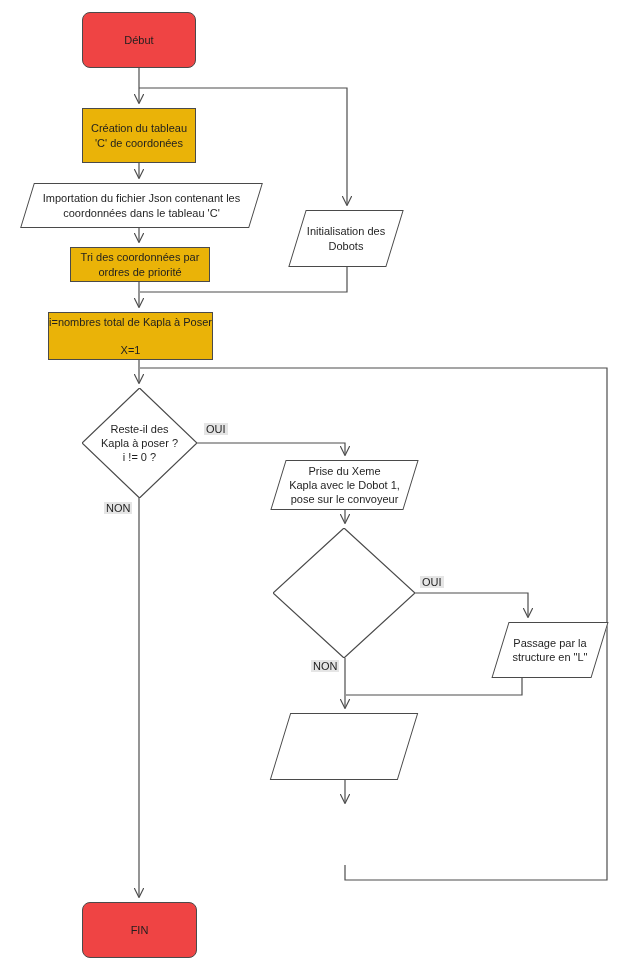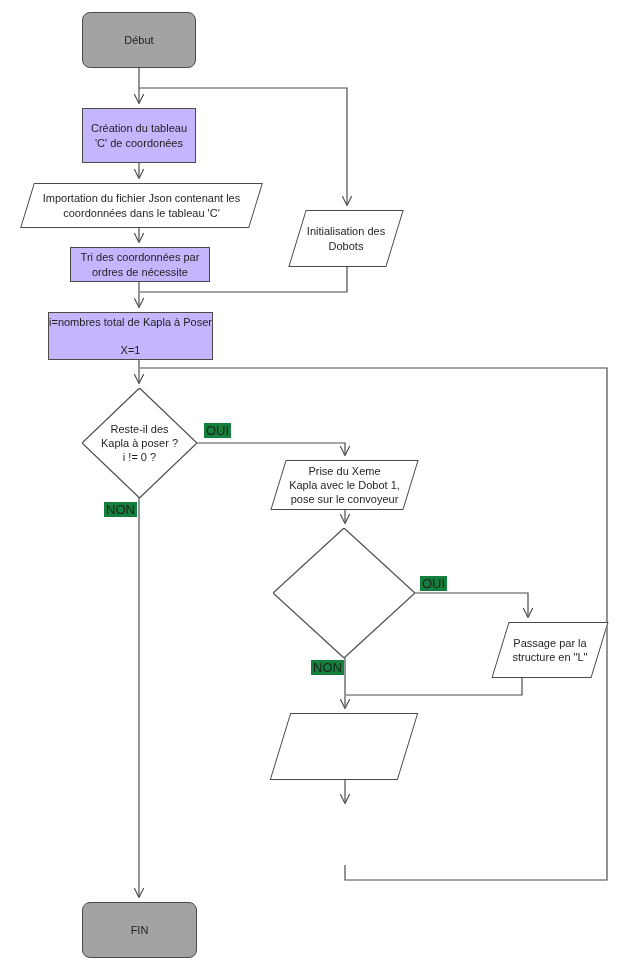--- a/index.html
+++ b/index.html
@@ -16,37 +16,37 @@
   svg.edges { position:absolute; left:0; top:0; width:635px; height:973px; z-index:1; }
   svg.edges path { fill:none; stroke:#4d4d4d; stroke-width:1.2; }
 
   .node {
     position:absolute; z-index:2;
     display:flex; align-items:center; justify-content:center;
     text-align:center; font-size:11px; line-height:1.28;
   }
   .lbl { position:relative; z-index:2; white-space:pre-line; }
 
-  .rect       { background:#c4b5fd; border:1.2px solid #4a4a4a; }
-  .terminator { background:#a3a3a3; border:1.2px solid #4a4a4a; border-radius:8px; }
+  .rect       { background:#eab308; border:1.2px solid #4a4a4a; }
+  .terminator { background:#ef4444; border:1.2px solid #4a4a4a; border-radius:8px; }
 
   .parallelogram { background:transparent; border:none; }
   .parallelogram .shape-bg {
     position:absolute; inset:0; z-index:1;
     background:#ffffff; border:1.2px solid #4a4a4a;
     transform:skewX(-17deg);
   }
 
   .diamond { background:transparent; }
   .diamond svg.diamond-bg { position:absolute; inset:0; width:100%; height:100%; z-index:1; }
   .diamond polygon { fill:#ffffff; stroke:#4a4a4a; stroke-width:1.2; vector-effect:non-scaling-stroke; }
 
   .edge-label {
-    position:absolute; z-index:3; font-size:13px; color:#1f1f1f;
-    background:#15803d; padding:0 2px;
+    position:absolute; z-index:3; font-size:11px; color:#1f1f1f;
+    background:#e5e5e5; padding:0 2px;
   }
 </style>
 </head>
 <body>
 
 <div class="canvas">
 
   <svg class="edges" viewBox="0 0 635 973" xmlns="http://www.w3.org/2000/svg">
     <defs>
       <marker id="arrow" markerUnits="userSpaceOnUse" markerWidth="10" markerHeight="10" viewBox="0 0 10 10" refX="8.5" refY="5" orient="auto">
@@ -78,21 +78,21 @@
     <span class="lbl">FIN</span>
   </div>
 
   <div class="node rect" style="left:82px; top:108px; width:114px; height:55px;">
     <span class="lbl">Création du tableau
 'C' de coordonées</span>
   </div>
 
   <div class="node rect" style="left:70px; top:247px; width:140px; height:35px;">
     <span class="lbl">Tri des coordonnées par
-ordres de nécessite</span>
+ordres de priorité</span>
   </div>
 
   <div class="node rect" style="left:48px; top:312px; width:165px; height:48px;">
     <span class="lbl">i=nombres total de Kapla à Poser
 
 X=1</span>
   </div>
 
 
   <div class="node parallelogram" style="left:297px; top:210px; width:98px; height:57px;">

